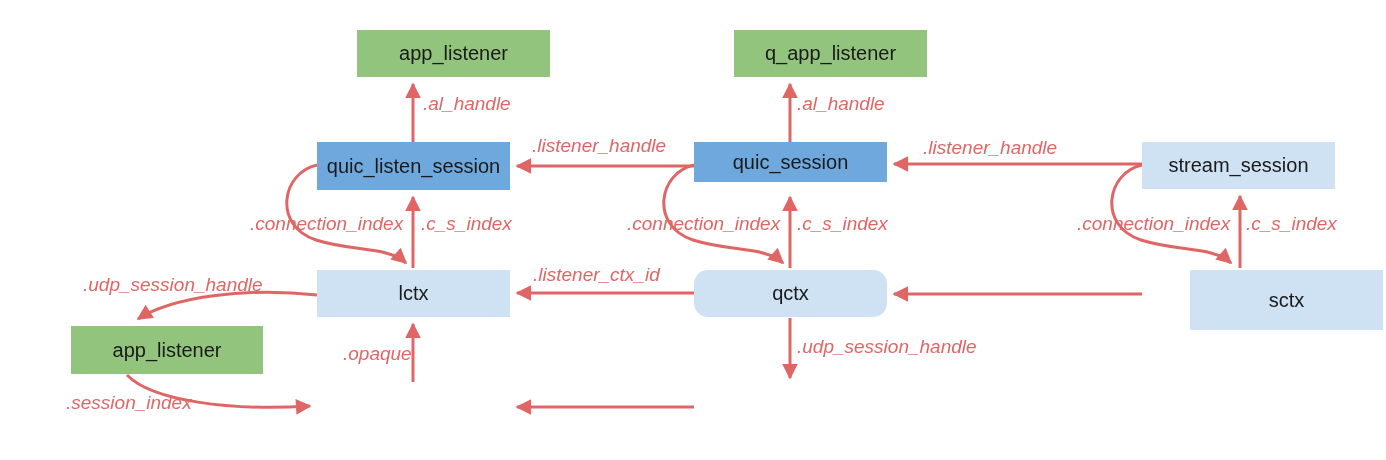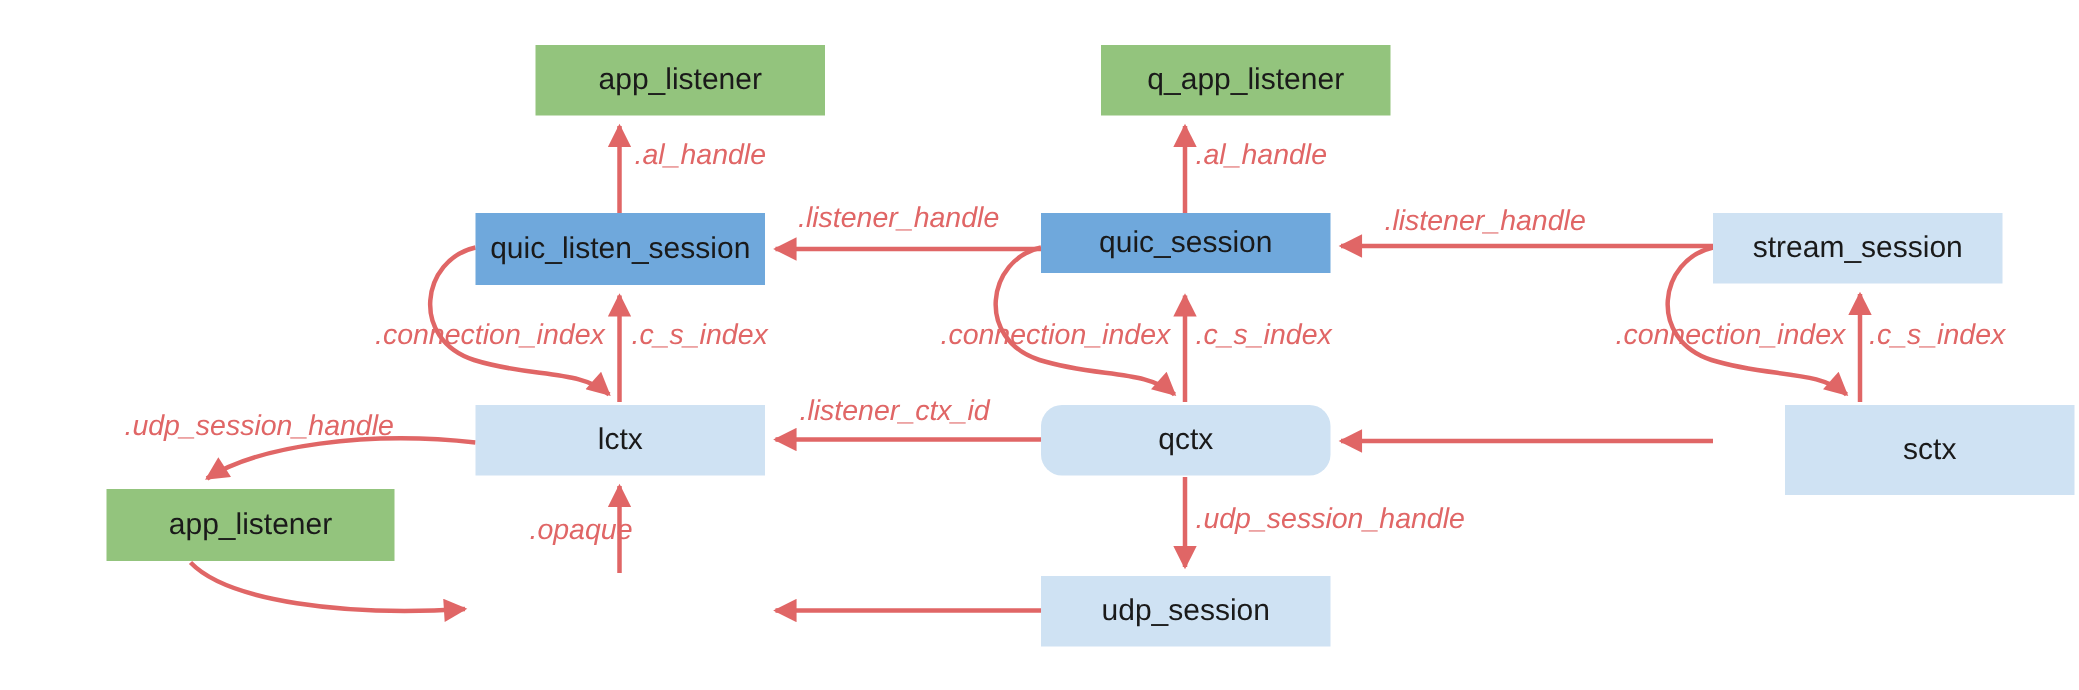--- a/index.html
+++ b/index.html
@@ -58,30 +58,30 @@
 
   <div class="node green" style="left:317px; top:30px;  width:193px; height:47px;">app_listener</div>
   <div class="node green" style="left:694px; top:30px;  width:193px; height:47px;">q_app_listener</div>
   <div class="node blue" style="left:317px; top:142px; width:193px; height:48px;">quic_listen_session</div>
   <div class="node blue" style="left:694px; top:142px; width:193px; height:40px;">quic_session</div>
   <div class="node light" style="left:1142px;top:142px; width:193px; height:47px;">stream_session</div>
   <div class="node light" style="left:317px; top:270px; width:193px; height:47px;">lctx</div>
   <div class="node light" style="left:694px; top:270px; width:193px; height:47px;border-radius:14px;">qctx</div>
   <div class="node light" style="left:1190px;top:270px; width:193px; height:60px;">sctx</div>
   <div class="node green" style="left:31px;  top:326px; width:192px; height:48px;">app_listener</div>
-  <div class="node light" style="left:694px; top:384px; width:193px; height:47px;">udp_session</div>
 
   <span class="edge-label" style="left:423px;  top:94px;">.al_handle</span>
   <span class="edge-label" style="left:797px;  top:94px;">.al_handle</span>
   <span class="edge-label" style="left:532px;  top:136px;">.listener_handle</span>
   <span class="edge-label" style="left:923px;  top:138px;">.listener_handle</span>
   <span class="edge-label" style="left:250px;  top:214px;">.connection_index</span>
   <span class="edge-label" style="left:421px;  top:214px;">.c_s_index</span>
   <span class="edge-label" style="left:627px;  top:214px;">.connection_index</span>
   <span class="edge-label" style="left:797px;  top:214px;">.c_s_index</span>
   <span class="edge-label" style="left:1077px; top:214px;">.connection_index</span>
   <span class="edge-label" style="left:1246px; top:214px;">.c_s_index</span>
   <span class="edge-label" style="left:83px;   top:275px;">.udp_session_handle</span>
   <span class="edge-label" style="left:533px;  top:265px;">.listener_ctx_id</span>
-  <span class="edge-label" style="left:343px;  top:344px;margin-left:10px;">.opaque</span>
+  <span class="edge-label" style="left:343px;  top:344px;">.opaque</span>
   <span class="edge-label" style="left:797px;  top:337px;">.udp_session_handle</span>
+  <span class="edge-label" style="left:66px;   top:393px;">.session_index</span>
 
 </div>
 
 </body></html>

